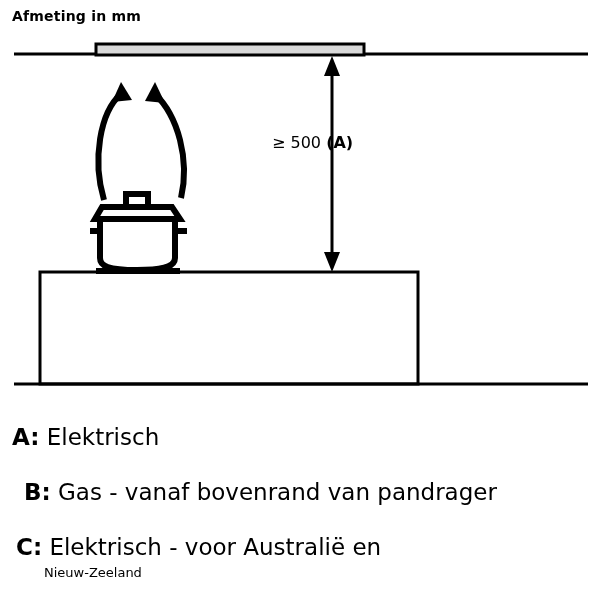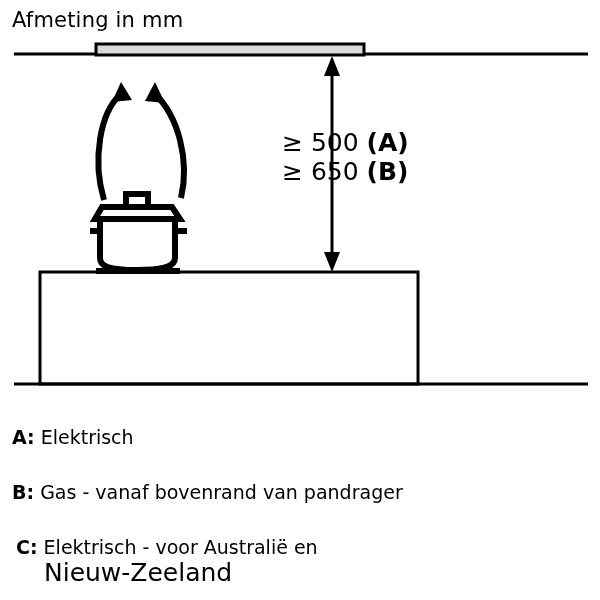--- a/index.html
+++ b/index.html
@@ -19,60 +19,59 @@
     position: absolute;
     top: 0;
     left: 0;
     width: 600px;
     height: 600px;
   }
   .title {
     position: absolute;
     left: 12px;
     top: 8px;
-    font-size: 21px;
-    font-weight: 400;
+    font-size: 14px;
+    font-weight: 700;
     letter-spacing: 0.2px;
     white-space: nowrap;
   }
   .dim-block {
     position: absolute;
     left: 272px;
     top: 128px;
-    font-size: 25px;
+    font-size: 16px;
     line-height: 29px;
     white-space: nowrap;
-    margin-left: 10px;
   }
   .dim-line {
     font-weight: 400;
   }
   .dim-line b {
     font-weight: 700;
   }
   .legend {
     position: absolute;
     left: 12px;
     width: 576px;
   }
   .legend-row {
     position: absolute;
-    font-size: 19px;
+    font-size: 23px;
     line-height: 26px;
     white-space: nowrap;
   }
   .legend-row .key {
     font-weight: 700;
   }
   .legend-row .val {
     font-weight: 400;
   }
   .legend-cont {
     position: absolute;
-    font-size: 25px;
+    font-size: 13px;
     line-height: 26px;
     white-space: nowrap;
     font-weight: 400;
   }
 </style>
 </head>
 <body>
 
 <svg id="canvas" viewBox="0 0 600 600" xmlns="http://www.w3.org/2000/svg">
 
@@ -112,33 +111,28 @@
 </svg>
 
 <div class="title">Afmeting in mm</div>
 
 <div class="dim-block">
   <div class="dim-line">
     <span>≥</span>
     <span>500</span>
     <b>(A)</b>
   </div>
-  <div class="dim-line">
-    <span>≥</span>
-    <span>650</span>
-    <b>(B)</b>
-  </div>
 </div>
 
 <div class="legend">
   <div class="legend-row" style="top:424px; left:0;">
     <span class="key">A:</span>
     <span class="val">Elektrisch</span>
   </div>
-  <div class="legend-row" style="top:479px; left:0;">
+  <div class="legend-row" style="top:479px; left:12px;">
     <span class="key">B:</span>
     <span class="val">Gas - vanaf bovenrand van pandrager</span>
   </div>
   <div class="legend-row" style="top:534px; left:4px;">
     <span class="key">C:</span>
     <span class="val">Elektrisch - voor Australië en</span>
   </div>
   <div class="legend-cont" style="top:560px; left:32px;">Nieuw-Zeeland</div>
 </div>
 

